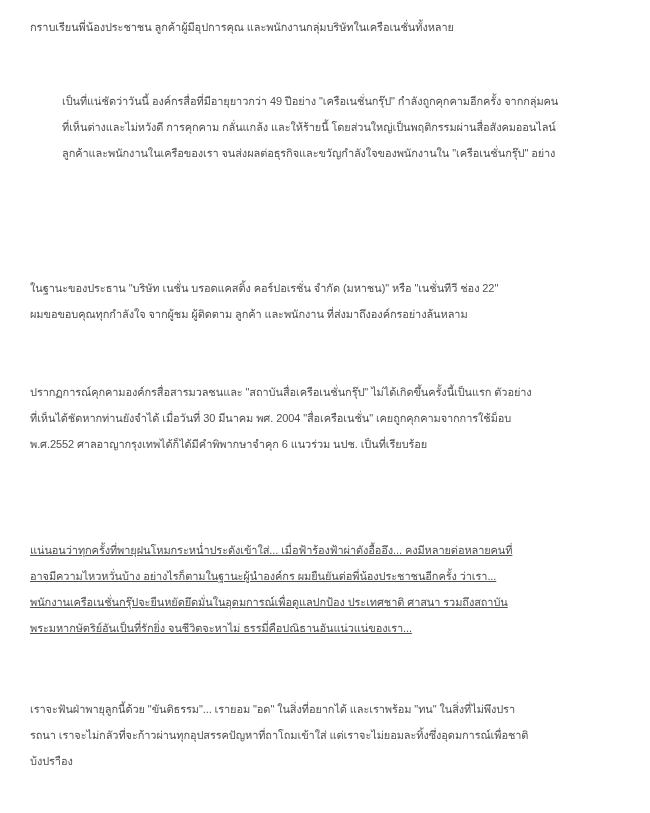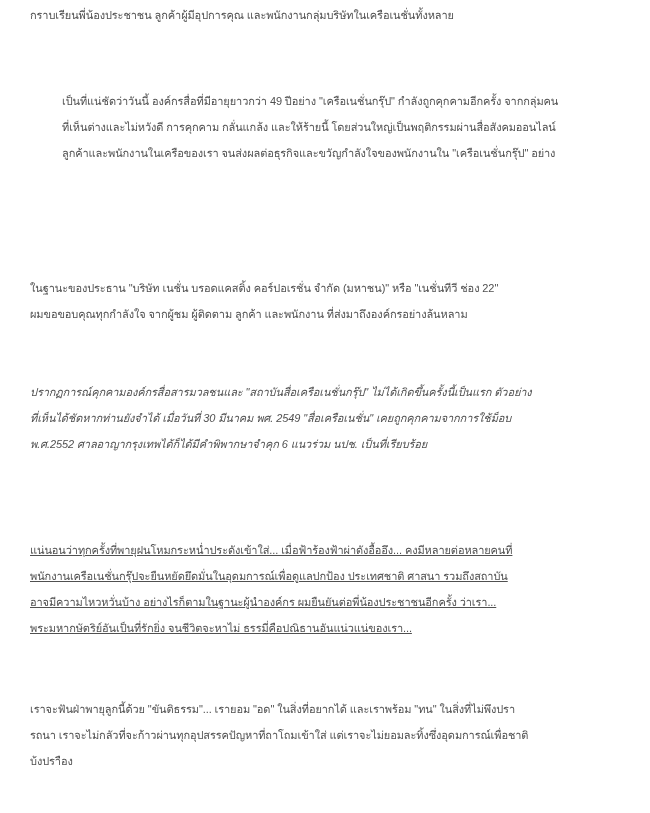--- a/index.html
+++ b/index.html
@@ -34,45 +34,45 @@
     line-height: 26px;
     white-space: nowrap;
     filter: blur(0.25px);
   }
 </style>
 </head>
 <body>
 
 <div class="doc">
 
-  <div class="para" style="top:2px;">
+  <div class="para" style="top:14px;">
     <span class="line">กราบเรียนพี่น้องประชาชน ลูกค้าผู้มีอุปการคุณ และพนักงานกลุ่มบริษัทในเครือเนชั่นทั้งหลาย</span>
   </div>
 
   <div class="para" style="top:88px;margin-left:32px;">
     <span class="line">เป็นที่แน่ชัดว่าวันนี้ องค์กรสื่อที่มีอายุยาวกว่า 49 ปีอย่าง "เครือเนชั่นกรุ๊ป" กำลังถูกคุกคามอีกครั้ง จากกลุ่มคน</span>
     <span class="line">ที่เห็นต่างและไม่หวังดี การคุกคาม กลั่นแกล้ง และให้ร้ายนี้ โดยส่วนใหญ่เป็นพฤติกรรมผ่านสื่อสังคมออนไลน์</span>
     <span class="line">ลูกค้าและพนักงานในเครือของเรา จนส่งผลต่อธุรกิจและขวัญกำลังใจของพนักงานใน "เครือเนชั่นกรุ๊ป" อย่าง</span>
   </div>
 
   <div class="para" style="top:275px;">
     <span class="line">ในฐานะของประธาน "บริษัท เนชั่น บรอดแคสติ้ง คอร์ปอเรชั่น จำกัด (มหาชน)" หรือ "เนชั่นทีวี ช่อง 22"</span>
     <span class="line">ผมขอขอบคุณทุกกำลังใจ จากผู้ชม ผู้ติดตาม ลูกค้า และพนักงาน ที่ส่งมาถึงองค์กรอย่างล้นหลาม</span>
   </div>
 
-  <div class="para" style="top:379px;font-style:italic;">
+  <div class="para" style="top:379px;">
     <span class="line">ปรากฏการณ์คุกคามองค์กรสื่อสารมวลชนและ "สถาบันสื่อเครือเนชั่นกรุ๊ป" ไม่ได้เกิดขึ้นครั้งนี้เป็นแรก ตัวอย่าง</span>
-    <span class="line">ที่เห็นได้ชัดหากท่านยังจำได้ เมื่อวันที่ 30 มีนาคม พศ. 2549 "สื่อเครือเนชั่น" เคยถูกคุกคามจากการใช้ม็อบ</span>
+    <span class="line">ที่เห็นได้ชัดหากท่านยังจำได้ เมื่อวันที่ 30 มีนาคม พศ. 2004 "สื่อเครือเนชั่น" เคยถูกคุกคามจากการใช้ม็อบ</span>
     <span class="line">พ.ศ.2552 ศาลอาญากรุงเทพได้ก็ได้มีคำพิพากษาจำคุก 6 แนวร่วม นปช. เป็นที่เรียบร้อย</span>
   </div>
 
   <div class="para" style="top:537px;text-decoration:underline;">
     <span class="line">แน่นอนว่าทุกครั้งที่พายุฝนโหมกระหน่ำประดังเข้าใส่... เมื่อฟ้าร้องฟ้าผ่าดังอื้ออึง... คงมีหลายต่อหลายคนที่</span>
+    <span class="line">อาจมีความไหวหวั่นบ้าง อย่างไรก็ตามในฐานะผู้นำองค์กร ผมยืนยันต่อพี่น้องประชาชนอีกครั้ง ว่าเรา...</span>
     <span class="line">พนักงานเครือเนชั่นกรุ๊ปจะยืนหยัดยึดมั่นในอุดมการณ์เพื่อดูแลปกป้อง ประเทศชาติ ศาสนา รวมถึงสถาบัน</span>
-    <span class="line">อาจมีความไหวหวั่นบ้าง อย่างไรก็ตามในฐานะผู้นำองค์กร ผมยืนยันต่อพี่น้องประชาชนอีกครั้ง ว่าเรา...</span>
     <span class="line">พระมหากษัตริย์อันเป็นที่รักยิ่ง จนชีวิตจะหาไม่ ธรรมี่คือปณิธานอันแน่วแน่ของเรา...</span>
   </div>
 
   <div class="para" style="top:696px;">
     <span class="line">เราจะฟันฝ่าพายุลูกนี้ด้วย "ขันติธรรม"... เรายอม "อด" ในสิ่งที่อยากได้ และเราพร้อม "ทน" ในสิ่งที่ไม่พึงปรา</span>
     <span class="line">รถนา เราจะไม่กลัวที่จะก้าวผ่านทุกอุปสรรคปัญหาที่ถาโถมเข้าใส่ แต่เราจะไม่ยอมละทิ้งซึ่งอุดมการณ์เพื่อชาติ</span>
     <span class="line">บ้งปราือง</span>
   </div>
 
 </div>

